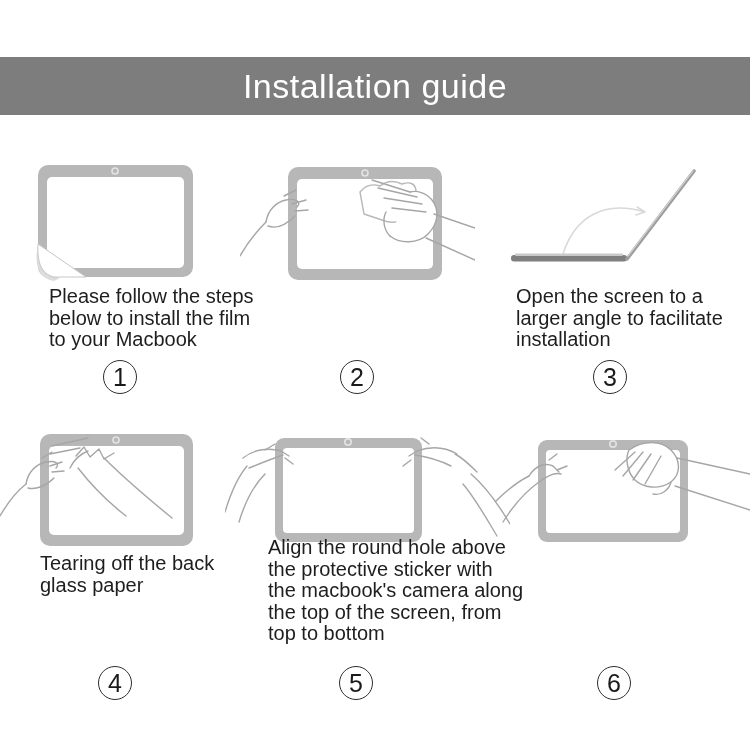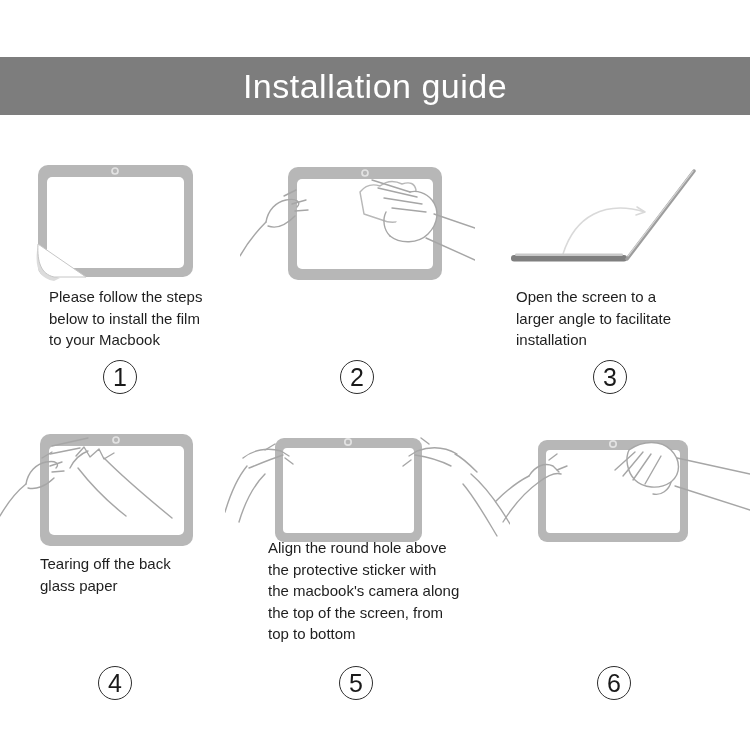--- a/index.html
+++ b/index.html
@@ -1,21 +1,21 @@
 <!DOCTYPE html>
 <html><head>
 <meta charset="utf-8">
 <style>
   html,body{margin:0;padding:0;background:#ffffff;}
   .page{position:relative;width:750px;height:750px;background:#ffffff;overflow:hidden;
         font-family:"Liberation Sans",sans-serif;}
   .banner{position:absolute;left:0;top:45px;width:750px;height:58px;background:#7d7d7d;
           display:flex;align-items:center;justify-content:center;margin-top:12px;}
   .banner-text{color:#ffffff;font-size:34px;letter-spacing:.5px;}
-  .caption{position:absolute;font-size:15px;line-height:21.5px;color:#1e1e1e;white-space:pre;}
+  .caption{position:absolute;font-size:20px;line-height:21.5px;color:#1e1e1e;white-space:pre;}
   .cap1{left:49px;top:286px}.cap2{left:287px;top:286px}.cap3{left:516px;top:286px}
   .cap4{left:40px;top:553px}.cap5{left:268px;top:537px}.cap6{left:516px;top:553px}
   .badge{position:absolute;width:34px;height:34px;border:1.5px solid #2e2e2e;border-radius:50%;
          display:flex;align-items:center;justify-content:center;
          font-size:25px;color:#1a1a1a;box-sizing:border-box;}
   .n1{left:103px;top:360px}.n2{left:340px;top:360px}.n3{left:593px;top:360px}
   .n4{left:98px;top:666px}.n5{left:339px;top:666px}.n6{left:597px;top:666px}
   .illus{position:absolute;}
   .i1{left:28px;top:160px;width:170px;height:122px}
   .i2{left:240px;top:158px;width:235px;height:132px}

